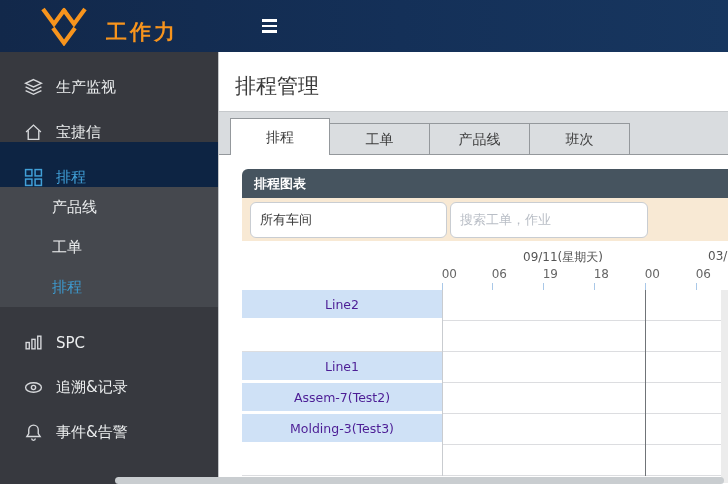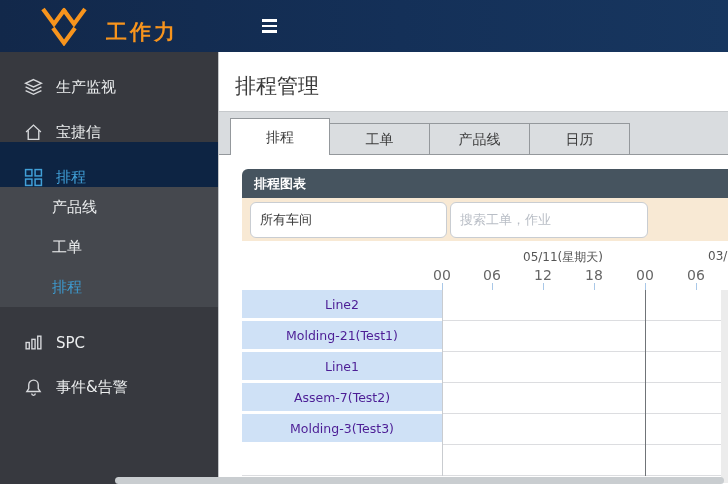--- a/index.html
+++ b/index.html
@@ -49,21 +49,21 @@
                      font-size:13px; color:#3a3a3a; padding:0 9px; outline:none;
                      font-family:"DejaVu Sans","Liberation Sans",sans-serif; }
   .inp-workshop { width:197px; margin-right:3px; }
   .inp-search { width:198px; }
   .inp-search::placeholder { color:#b9bec6; opacity:1; }
 
   .chart { position:relative; height:243px; background:#fff; overflow:hidden; }
   .day-label { position:absolute; top:8px; font-size:12px; color:#555; }
   .day-1 { left:251px; width:140px; text-align:center; }
   .day-2 { left:466px; width:40px; text-align:left; }
-  .tick-label { position:absolute; top:26px; width:30px; text-align:center; font-size:14px; color:#666; }
+  .tick-label { position:absolute; top:26px; width:30px; text-align:right; font-size:12px; color:#666; }
   .tick-mark { position:absolute; top:42px; width:1px; height:7px; background:#a9c8e8; }
   .grid-top { position:absolute; left:0; top:49px; width:540px; height:1px; background:#d5d7da; }
   .grid { position:absolute; left:0; top:49px; width:540px; }
   .grow { display:flex; height:31px; }
   .glabel { width:200px; background:#cfe1f6; border-bottom:3px solid #fff;
             display:flex; align-items:center; justify-content:center;
             font-size:12.5px; color:#4c1d95; }
   .gcell { flex:1; background:#fff; border-bottom:1px solid #dcdde0; }
   .colsep { position:absolute; left:200px; top:49px; width:1px; height:186px; background:#c9ccd0; }
   .dayline { position:absolute; left:403px; top:49px; width:1px; height:186px; background:#707478; }
@@ -149,20 +149,29 @@
       <span class="nicon">
         <svg width="19" height="19" viewBox="0 0 18 18" fill="none" stroke="currentColor" stroke-width="1.3">
           <rect x="2" y="9" width="3" height="6"></rect>
           <rect x="7.5" y="6" width="3" height="9"></rect>
           <rect x="13" y="3" width="3" height="12"></rect>
         </svg>
       </span>
       <span>SPC</span>
     </div>
 
+    <div class="nav-item">
+      <span class="nicon">
+        <svg width="19" height="19" viewBox="0 0 18 18" fill="none" stroke="currentColor" stroke-width="1.3">
+          <ellipse cx="9" cy="9" rx="7.5" ry="4.5"></ellipse>
+          <circle cx="9" cy="9" r="2"></circle>
+        </svg>
+      </span>
+      <span>追溯&amp;记录</span>
+    </div>
 
     <div class="nav-item">
       <span class="nicon">
         <svg width="19" height="19" viewBox="0 0 18 18" fill="none" stroke="currentColor" stroke-width="1.3">
           <path d="M9 2 a4.5 4.5 0 0 1 4.5 4.5 V10 l1.8 2.8 H2.7 L4.5 10 V6.5 A4.5 4.5 0 0 1 9 2 Z"></path>
           <path d="M7.3 14.8 a1.7 1.7 0 0 0 3.4 0"></path>
         </svg>
       </span>
       <span>事件&amp;告警</span>
     </div>
@@ -172,61 +181,60 @@
   <div class="main">
 
     <div class="title-bar">
       <h1>排程管理</h1>
     </div>
 
     <div class="tabbar">
       <div class="tab active">排程</div>
       <div class="tab">工单</div>
       <div class="tab">产品线</div>
-      <div class="tab">日历</div>
+      <div class="tab">班次</div>
     </div>
 
     <div class="content">
       <div class="panel">
 
         <div class="panel-header">排程图表</div>
 
         <div class="filterbar">
           <input class="inp-workshop" type="text" readonly="" value="所有车间" style="">
           <input class="inp-search" type="text" placeholder="搜索工单，作业" style="">
         </div>
 
         <div class="chart">
 
-          <div class="day-label day-1">05/11(星期天)</div>
+          <div class="day-label day-1">09/11(星期天)</div>
           <div class="day-label day-2">03/</div>
 
           <div class="tick-label" style="left:185px">00</div>
           <div class="tick-label" style="left:235px">06</div>
-          <div class="tick-label" style="left:286px">12</div>
+          <div class="tick-label" style="left:286px">19</div>
           <div class="tick-label" style="left:337px">18</div>
           <div class="tick-label" style="left:388px">00</div>
           <div class="tick-label" style="left:439px">06</div>
 
           <div class="tick-mark" style="left:200px"></div>
           <div class="tick-mark" style="left:250px"></div>
           <div class="tick-mark" style="left:301px"></div>
           <div class="tick-mark" style="left:352px"></div>
           <div class="tick-mark" style="left:403px"></div>
           <div class="tick-mark" style="left:454px"></div>
 
           <div class="grid-top"></div>
 
           <div class="grid">
             <div class="grow">
               <div class="glabel">Line2</div>
               <div class="gcell"></div>
             </div>
             <div class="grow">
-              <div class="glabel">Molding-21(Test1)</div>
               <div class="gcell"></div>
             </div>
             <div class="grow">
               <div class="glabel">Line1</div>
               <div class="gcell"></div>
             </div>
             <div class="grow">
               <div class="glabel">Assem-7(Test2)</div>
               <div class="gcell"></div>
             </div>

